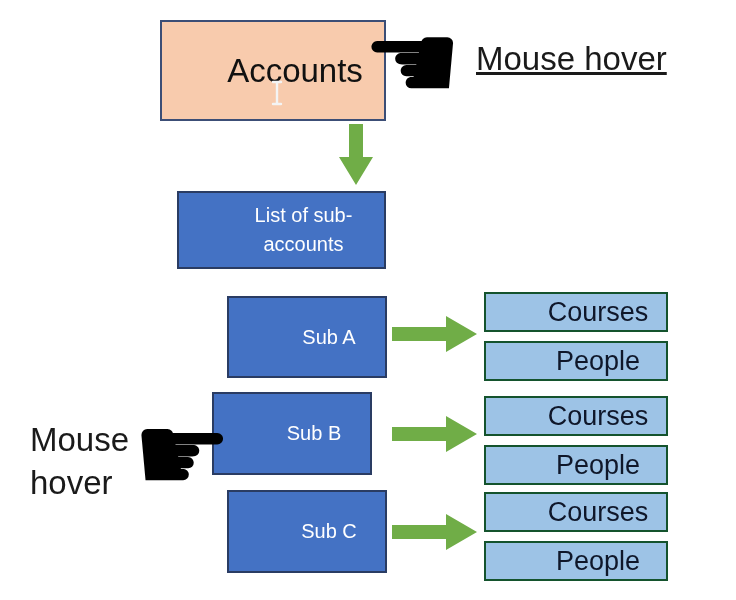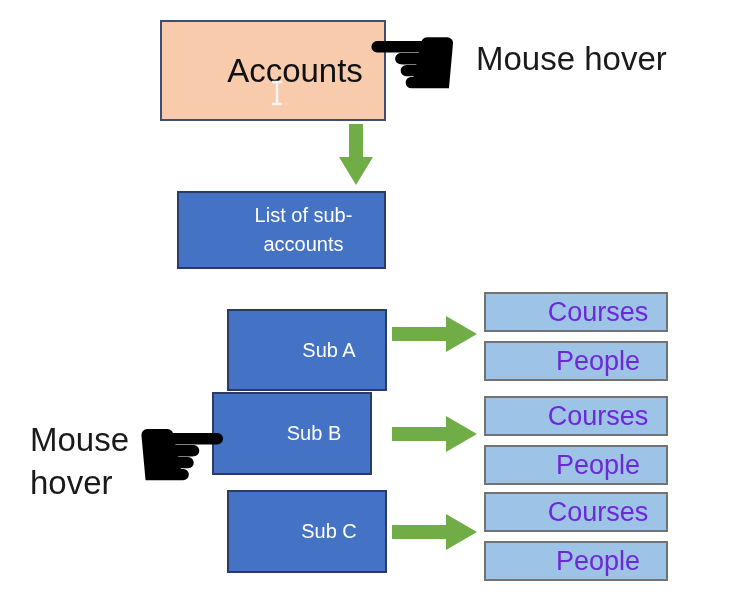--- a/index.html
+++ b/index.html
@@ -11,21 +11,21 @@
     position:absolute;display:flex;align-items:center;justify-content:center;
     box-sizing:border-box;text-align:center;padding-left:44px;
   }
   .box-accounts{
     background:#F8CBAD;border:2px solid #3C4E76;color:#111111;font-size:33px;
   }
   .box-blue{
     background:#4472C4;border:2px solid #2A3C63;color:#ffffff;
   }
   .box-light{
-    background:#9DC3E6;border:2px solid #737373;color:#6d28d9;font-size:27px;line-height:1;
+    background:#9DC3E6;border:2px solid #14532d;color:#0f172a;font-size:27px;line-height:1;
   }
   .sub-label{font-size:20px;}
   .list-lines{font-size:20px;line-height:1.45;display:flex;flex-direction:column;align-items:center;}
   .hand{
     position:absolute;font-family:"DejaVu Sans", sans-serif;color:#000;
     font-size:112px;line-height:1;z-index:6;user-select:none;
   }
   .hover-text{
     position:absolute;color:#1A1A1A;font-size:33px;line-height:1.3;white-space:nowrap;
   }
@@ -38,34 +38,34 @@
 <div class="canvas">
 
   <div class="box box-accounts" style="left:160px;top:20px;width:226px;height:101px;">
     <span>Accounts</span>
     <svg class="ibeam" width="14" height="26" viewBox="0 0 14 26">
       <path d="M3 2 H11 M7 2 V24 M3 24 H11" stroke="#f4f4f4" stroke-width="2.4" fill="none" stroke-linecap="round"></path>
     </svg>
   </div>
 
   <span class="hand" style="left:362px;top:6px;">☚</span>
-  <div class="hover-text" style="left:476px;top:38px;">Mouse hover</div>
+  <div class="hover-text" style="left:476px;top:38px;text-decoration:underline;">Mouse hover</div>
 
   <svg class="arrow" style="left:339px;top:124px;" width="34" height="62" viewBox="0 0 34 62">
     <polygon points="10,0 24,0 24,33 34,33 17,61 0,33 10,33" fill="#70AD47"></polygon>
   </svg>
 
   <div class="box box-blue" style="left:177px;top:191px;width:209px;height:78px;">
     <div class="list-lines">
       <span>List of sub-</span>
       <span>accounts</span>
     </div>
   </div>
 
-  <div class="box box-blue" style="left:227px;top:309px;width:160px;height:82px;">
+  <div class="box box-blue" style="left:227px;top:296px;width:160px;height:82px;">
     <span class="sub-label">Sub A</span>
   </div>
   <svg class="arrow" style="left:392px;top:315px;" width="86" height="38" viewBox="0 0 86 38">
     <polygon points="0,12 54,12 54,1 85,19 54,37 54,26 0,26" fill="#70AD47"></polygon>
   </svg>
   <div class="box box-light" style="left:484px;top:292px;width:184px;height:40px;">
     <span>Courses</span>
   </div>
   <div class="box box-light" style="left:484px;top:341px;width:184px;height:40px;">
     <span>People</span>

